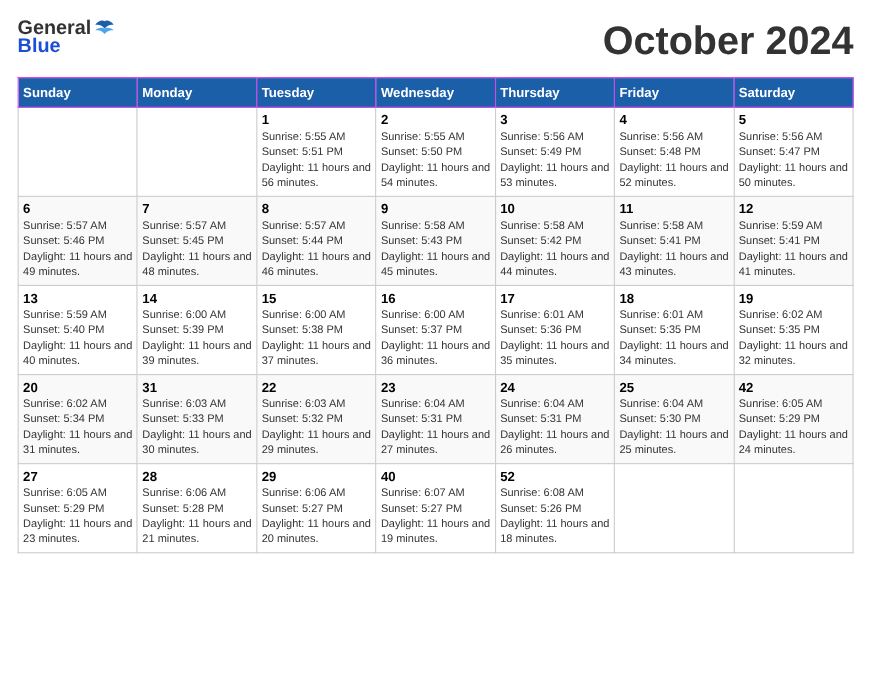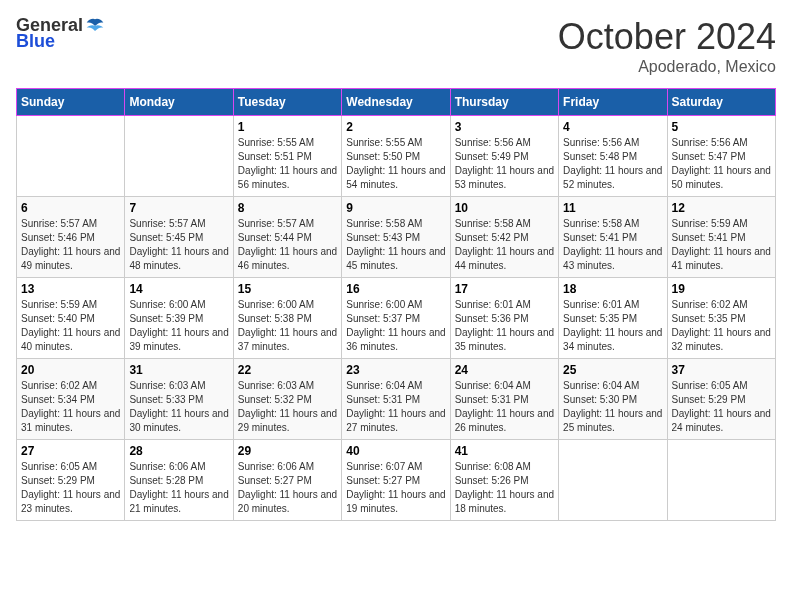--- a/index.html
+++ b/index.html
@@ -28,21 +28,21 @@
     .logo-general { color: #333; }
     .logo-blue { color: #1d4ed8; }
     .logo-icon {
       width: 20px;
       height: 20px;
       margin-left: 2px;
     }
     .title-area { text-align: right; }
     .month-title {
       font-size: 36px;
-      font-weight: normal;
+      font-weight: bold;
       color: #333;
     }
     .subtitle {
       font-size: 16px;
       color: #555;
     }
     table {
       width: 100%;
       border-collapse: collapse;
       font-size: 11px;
@@ -90,21 +90,20 @@
         <svg class="logo-icon" viewBox="0 0 24 20" xmlns="http://www.w3.org/2000/svg">
           <path d="M12 2 C14 0, 20 2, 22 6 C18 5, 15 7, 12 10 C10 7, 6 5, 2 6 C4 2, 10 0, 12 2Z" fill="#1a5fa8"></path>
           <path d="M12 10 C14 8, 20 9, 22 12 C18 11, 15 13, 12 16 C10 13, 6 11, 2 12 C4 9, 10 8, 12 10Z" fill="#4da6e8"></path>
         </svg>
       </div>
       <span class="logo-text logo-blue" style="display:block; margin-top:-4px;">Blue</span>
     </div>
   </div>
   <div class="title-area">
     <div class="month-title">October 2024</div>
-    <div class="subtitle">Apoderado, Mexico</div>
   </div>
 </div>
 
 <table>
   <thead>
     <tr>
     <th>Sunday</th>
         <th>Monday</th>
         <th>Tuesday</th>
         <th>Wednesday</th>
@@ -267,21 +266,21 @@
 Sunset: 5:31 PM
 Daylight: 11 hours and 26 minutes.</div>
         </td>
         <td>
           <span class="day-number">25</span>
           <div class="day-info" style="white-space: pre-line;">Sunrise: 6:04 AM
 Sunset: 5:30 PM
 Daylight: 11 hours and 25 minutes.</div>
         </td>
         <td>
-          <span class="day-number">37</span>
+          <span class="day-number">42</span>
           <div class="day-info" style="white-space: pre-line;">Sunrise: 6:05 AM
 Sunset: 5:29 PM
 Daylight: 11 hours and 24 minutes.</div>
         </td>
       </tr>
       <tr>
         <td>
           <span class="day-number">27</span>
           <div class="day-info" style="white-space: pre-line;">Sunrise: 6:05 AM
 Sunset: 5:29 PM
@@ -299,21 +298,21 @@
 Sunset: 5:27 PM
 Daylight: 11 hours and 20 minutes.</div>
         </td>
         <td>
           <span class="day-number">40</span>
           <div class="day-info" style="white-space: pre-line;">Sunrise: 6:07 AM
 Sunset: 5:27 PM
 Daylight: 11 hours and 19 minutes.</div>
         </td>
         <td>
-          <span class="day-number">41</span>
+          <span class="day-number">52</span>
           <div class="day-info" style="white-space: pre-line;">Sunrise: 6:08 AM
 Sunset: 5:26 PM
 Daylight: 11 hours and 18 minutes.</div>
         </td>
         <td class="empty-cell"></td>
         <td class="empty-cell"></td>
       </tr>
     </tbody>
 </table>
 

